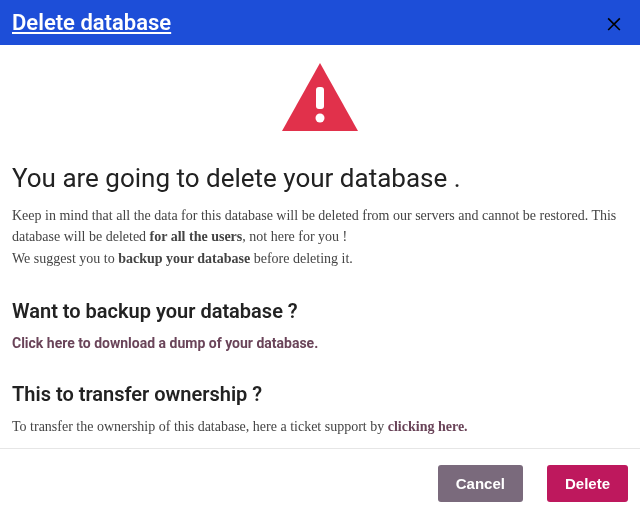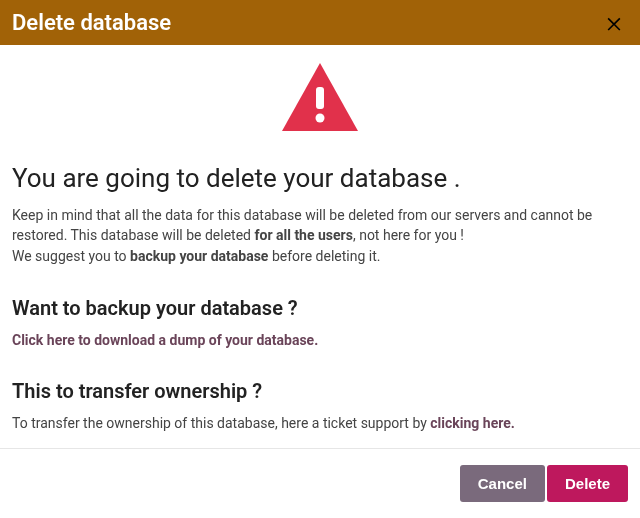--- a/index.html
+++ b/index.html
@@ -1,32 +1,32 @@
 <!DOCTYPE html>
 <html><head>
 <meta charset="utf-8">
 <style>
   * { box-sizing: border-box; margin: 0; padding: 0; }
   html, body { width: 640px; height: 518px; font-family: -apple-system, BlinkMacSystemFont, "Segoe UI", Roboto, "Helvetica Neue", Arial, sans-serif; color: #333; background: #fff; }
   .dialog { width: 640px; height: 518px; display: flex; flex-direction: column; overflow: hidden; }
-  .header { background: #a16207; color: #fff; display: flex; align-items: center; justify-content: space-between; padding: 10px 12px; }
+  .header { background: #1d4ed8; color: #fff; display: flex; align-items: center; justify-content: space-between; padding: 10px 12px; text-decoration: underline; }
   .header h1 { font-size: 22px; font-weight: 600; }
   .close-btn { background: none; border: none; cursor: pointer; color: #000; padding: 0 4px; }
   .close-btn svg { width: 20px; height: 20px; display: block; }
   .body { padding: 18px 12px 20px 12px; flex: 1; overflow-y: auto; }
   .icon-wrap { text-align: center; margin-bottom: 28px; }
   .icon-wrap svg { width: 76px; height: 68px; }
   h2 { font-size: 26px; font-weight: 400; margin-bottom: 12px; color: #222; }
   h3 { font-size: 20px; font-weight: 600; margin-top: 30px; margin-bottom: 10px; color: #222; }
   p { font-size: 14px; line-height: 1.45; color: #444; }
-  .para-line { display: inline; }
+  .para-line { display: inline; font-family: Liberation Serif, serif; }
   strong { font-weight: 700; }
   a.link { color: #6a4459; text-decoration: none; font-weight: 700; font-size: 14px; cursor: pointer; }
   a.inline-link { color: #6a4459; font-weight: 700; text-decoration: none; cursor: pointer; }
-  .footer { border-top: 1px solid #e6e6e6; padding: 16px 12px; display: flex; justify-content: flex-end; gap: 2px; }
+  .footer { border-top: 1px solid #e6e6e6; padding: 16px 12px; display: flex; justify-content: flex-end; gap: 24px; }
   .btn { border: none; padding: 10px 18px; font-size: 15px; font-weight: 600; border-radius: 3px; cursor: pointer; }
   .btn-cancel { background: #7a6a7c; color: #fff; }
   .btn-delete { background: #be185d; color: #fff; }
 </style>
 </head>
 <body>
 
 <div class="dialog">
 
   <div class="header">

